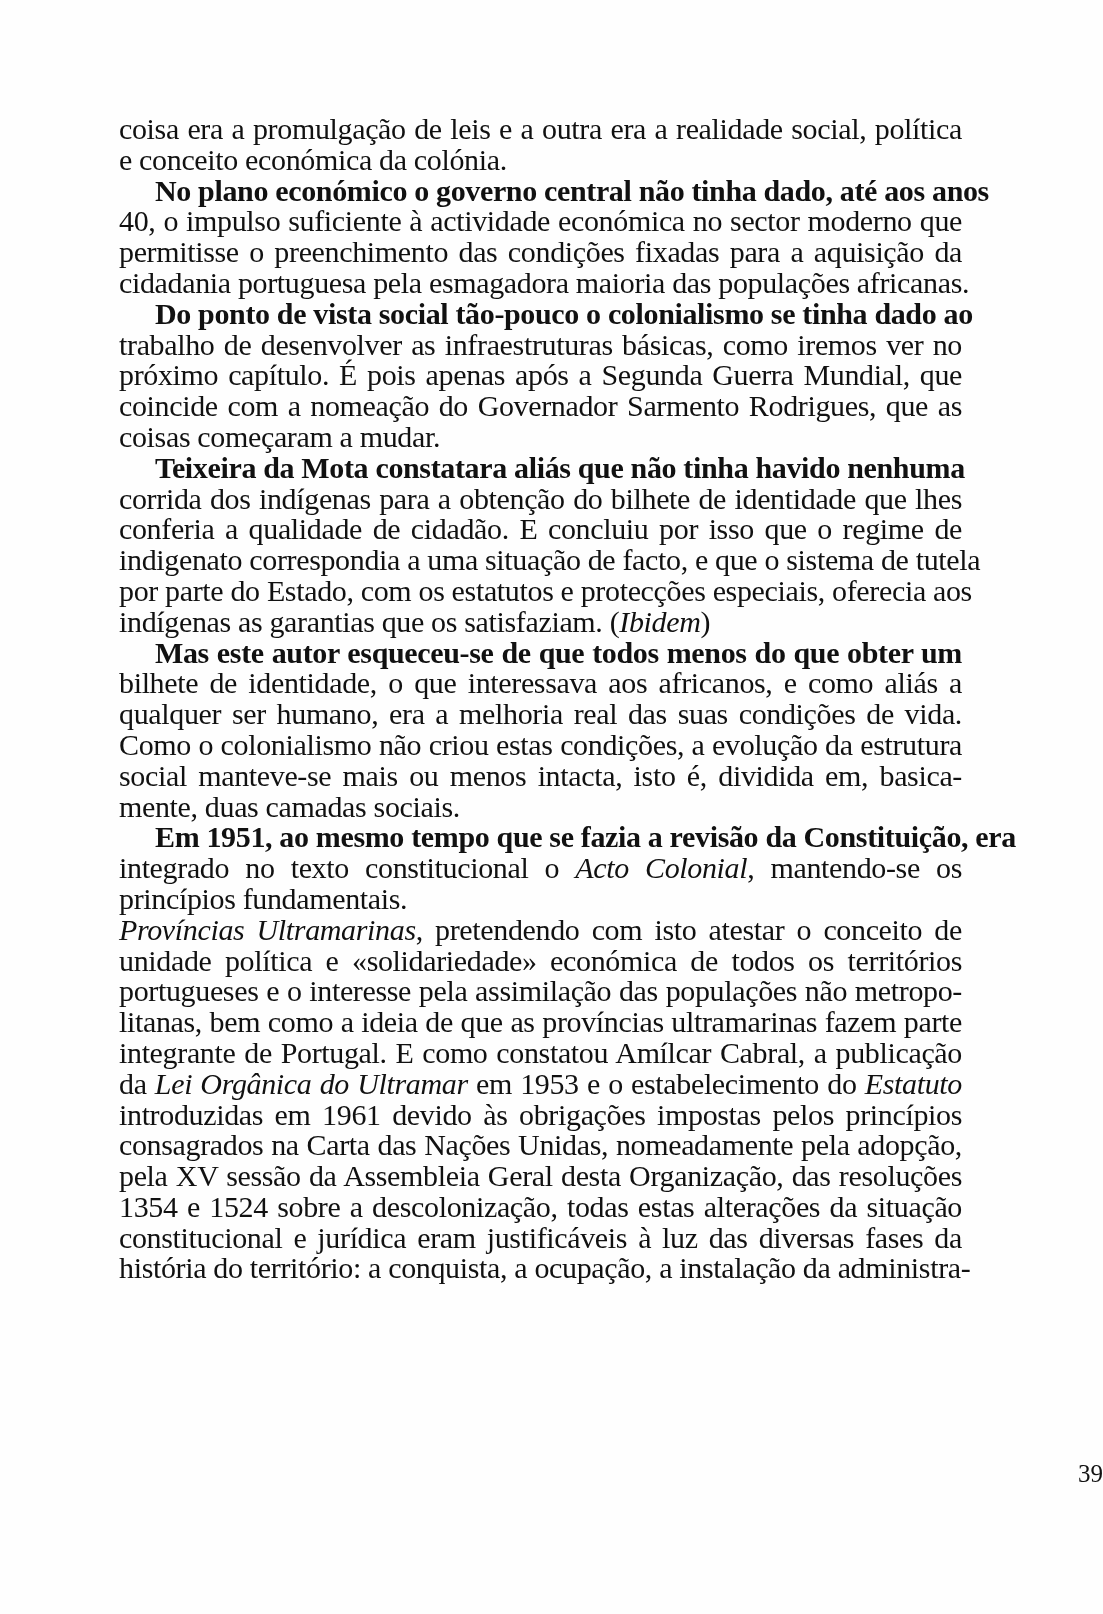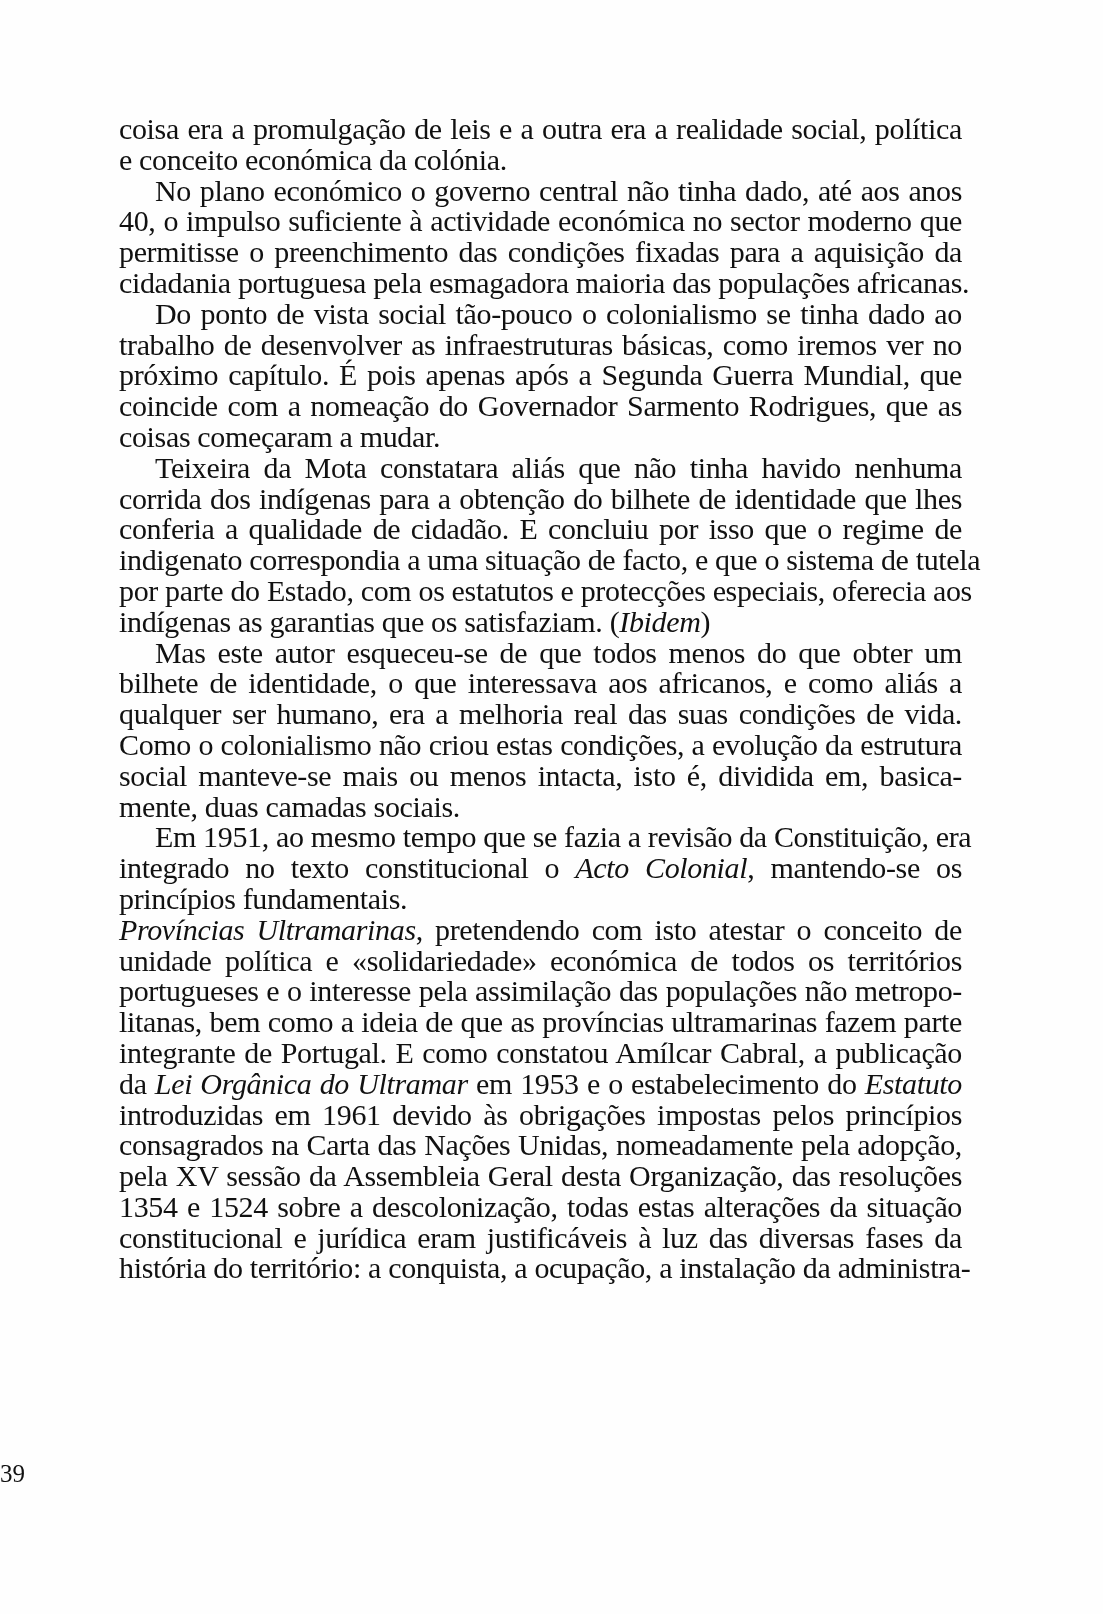--- a/index.html
+++ b/index.html
@@ -12,25 +12,25 @@
     line-height: 30.8px;
     height: 30.8px;
     color: #111;
     white-space: nowrap;
     text-align: justify;
     text-align-last: justify;
     letter-spacing: -0.35px;
     overflow: visible;
   }
   .line.last { text-align-last: left; }
-  .line.indent { padding-left: 36px; }
+  .line.indent { padding-left: 36px; font-weight: bold; }
   .line i { font-style: italic; }
   .page-number {
     position: absolute; left: 0; width: 1103px; top: 1460px;
-    text-align: left;
+    text-align: right;
     font-family: "Liberation Serif", "DejaVu Serif", serif;
     font-size: 25px; color: #111;
   }
 </style>
 </head>
 <body>
 
 <div class="page">
   <div class="text-block">
 

